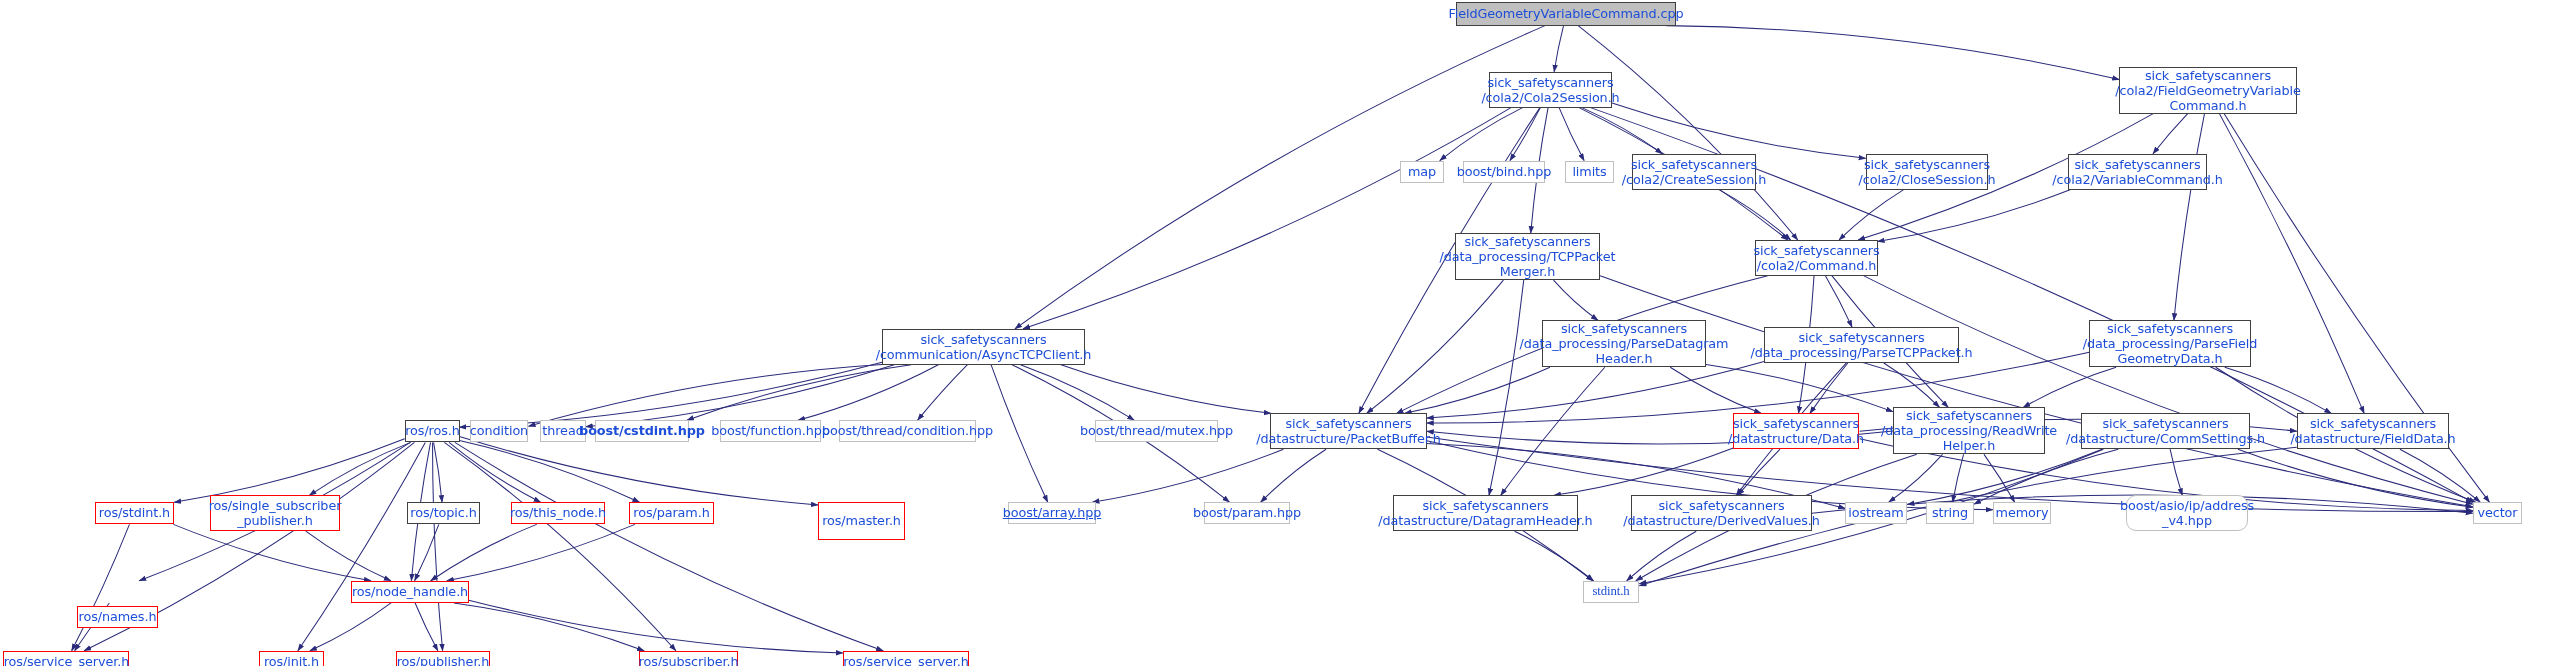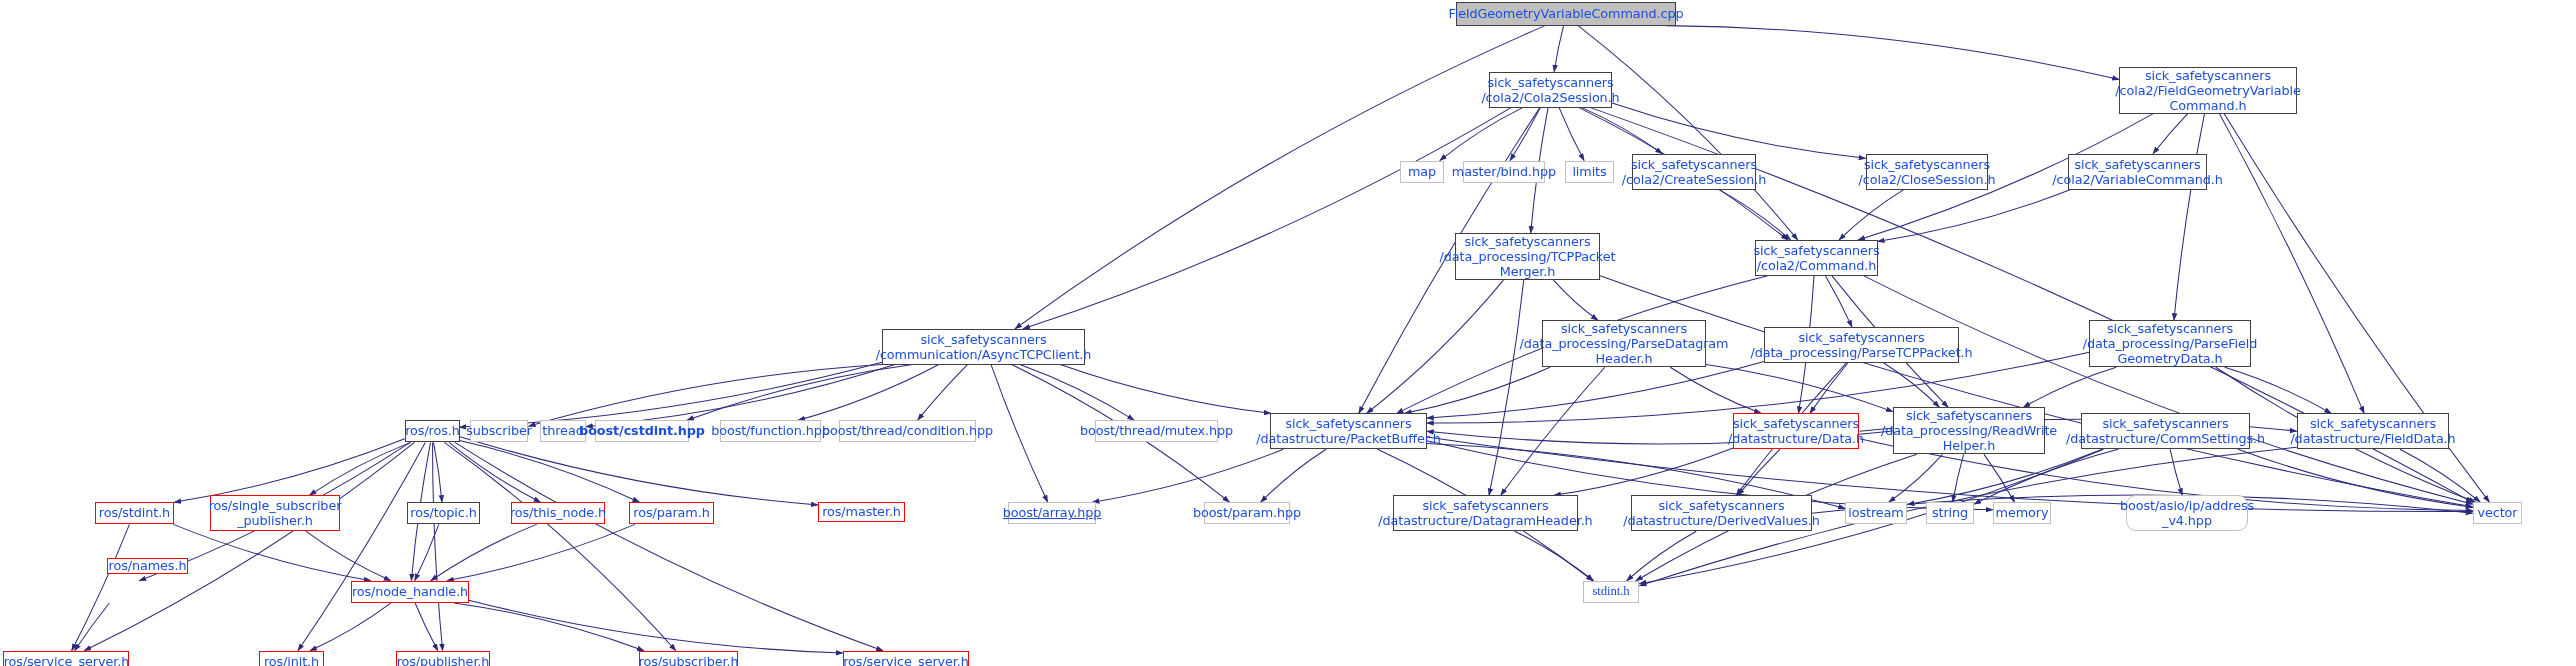--- a/index.html
+++ b/index.html
@@ -160,21 +160,21 @@
       </g>
   </svg>
   <div id="node-layer">
       <div class="node root" style="left: 1456px; top: 1.7px; width: 220px; height: 24px;">FieldGeometryVariableCommand.cpp</div>
       <div class="node black" style="left: 1489px; top: 72px; width: 123px; height: 36px;">sick_safetyscanners
 /cola2/Cola2Session.h</div>
       <div class="node black" style="left: 2119px; top: 67px; width: 178px; height: 47px;">sick_safetyscanners
 /cola2/FieldGeometryVariable
 Command.h</div>
       <div class="node " style="left: 1400px; top: 161px; width: 44px; height: 22px;">map</div>
-      <div class="node " style="left: 1463px; top: 161px; width: 82px; height: 22px;">master/bind.hpp</div>
+      <div class="node " style="left: 1463px; top: 161px; width: 82px; height: 22px;">boost/bind.hpp</div>
       <div class="node " style="left: 1565px; top: 161px; width: 49px; height: 22px;">limits</div>
       <div class="node black" style="left: 1632px; top: 154px; width: 124px; height: 36px;">sick_safetyscanners
 /cola2/CreateSession.h</div>
       <div class="node black" style="left: 1866px; top: 154px; width: 122px; height: 36px;">sick_safetyscanners
 /cola2/CloseSession.h</div>
       <div class="node black" style="left: 2068px; top: 154px; width: 139px; height: 36px;">sick_safetyscanners
 /cola2/VariableCommand.h</div>
       <div class="node black" style="left: 1455px; top: 233px; width: 145px; height: 47px;">sick_safetyscanners
 /data_processing/TCPPacket
 Merger.h</div>
@@ -184,21 +184,21 @@
 /data_processing/ParseDatagram
 Header.h</div>
       <div class="node black" style="left: 1764px; top: 327px; width: 195px; height: 36px;">sick_safetyscanners
 /data_processing/ParseTCPPacket.h</div>
       <div class="node black" style="left: 2089px; top: 320px; width: 162px; height: 47px;">sick_safetyscanners
 /data_processing/ParseField
 GeometryData.h</div>
       <div class="node black" style="left: 882px; top: 329px; width: 203px; height: 36px;">sick_safetyscanners
 /communication/AsyncTCPClient.h</div>
       <div class="node black" style="left: 405px; top: 420px; width: 55px; height: 22px;">ros/ros.h</div>
-      <div class="node " style="left: 470px; top: 420px; width: 58px; height: 22px;">subscriber</div>
+      <div class="node " style="left: 470px; top: 420px; width: 58px; height: 22px;">condition</div>
       <div class="node " style="left: 540px; top: 420px; width: 46px; height: 22px;">thread</div>
       <div class="node " style="left: 595px; top: 420px; width: 94px; height: 22px; font-weight: bold;">boost/cstdint.hpp</div>
       <div class="node " style="left: 720px; top: 420px; width: 101px; height: 22px;">boost/function.hpp</div>
       <div class="node " style="left: 839px; top: 420px; width: 137px; height: 22px;">boost/thread/condition.hpp</div>
       <div class="node " style="left: 1095px; top: 420px; width: 123px; height: 22px;">boost/thread/mutex.hpp</div>
       <div class="node black" style="left: 1270px; top: 413px; width: 157px; height: 36px;">sick_safetyscanners
 /datastructure/PacketBuffer.h</div>
       <div class="node red" style="left: 1733px; top: 413px; width: 126px; height: 36px;">sick_safetyscanners
 /datastructure/Data.h</div>
       <div class="node black" style="left: 1893px; top: 407px; width: 152px; height: 47px;">sick_safetyscanners
@@ -207,34 +207,34 @@
       <div class="node black" style="left: 2081px; top: 413px; width: 169px; height: 36px;">sick_safetyscanners
 /datastructure/CommSettings.h</div>
       <div class="node black" style="left: 2297px; top: 413px; width: 152px; height: 36px;">sick_safetyscanners
 /datastructure/FieldData.h</div>
       <div class="node red" style="left: 95px; top: 502px; width: 79px; height: 22px;">ros/stdint.h</div>
       <div class="node red" style="left: 210px; top: 495px; width: 130px; height: 36px;">ros/single_subscriber
 _publisher.h</div>
       <div class="node black" style="left: 407px; top: 502px; width: 73px; height: 22px;">ros/topic.h</div>
       <div class="node red" style="left: 511px; top: 502px; width: 94px; height: 22px;">ros/this_node.h</div>
       <div class="node red" style="left: 629px; top: 502px; width: 85px; height: 22px;">ros/param.h</div>
-      <div class="node red" style="left: 818px; top: 502px; width: 87px; height: 20px;">ros/master.h</div>
+      <div class="node red" style="left: 818px; top: 502px; width: 87px; height: 38px;">ros/master.h</div>
       <div class="node " style="left: 1008px; top: 502px; width: 88px; height: 22px; text-decoration: underline;">boost/array.hpp</div>
       <div class="node " style="left: 1204px; top: 502px; width: 86px; height: 22px;">boost/param.hpp</div>
       <div class="node black" style="left: 1393px; top: 495px; width: 185px; height: 36px;">sick_safetyscanners
 /datastructure/DatagramHeader.h</div>
       <div class="node black" style="left: 1631px; top: 495px; width: 181px; height: 36px;">sick_safetyscanners
 /datastructure/DerivedValues.h</div>
       <div class="node " style="left: 1845px; top: 502px; width: 62px; height: 22px;">iostream</div>
       <div class="node " style="left: 1926px; top: 502px; width: 48px; height: 22px;">string</div>
       <div class="node " style="left: 1993px; top: 502px; width: 58px; height: 22px;">memory</div>
       <div class="node " style="left: 2126px; top: 495px; width: 122px; height: 36px; border-radius: 10px;">boost/asio/ip/address
 _v4.hpp</div>
       <div class="node " style="left: 2473px; top: 502px; width: 49px; height: 22px;">vector</div>
-      <div class="node red" style="left: 77px; top: 558px; width: 81px; height: 16px; margin-left: 30px;">ros/names.h</div>
+      <div class="node red" style="left: 77px; top: 606px; width: 81px; height: 22px;">ros/names.h</div>
       <div class="node red" style="left: 351px; top: 581px; width: 118px; height: 22px;">ros/node_handle.h</div>
       <div class="node " style="left: 1583px; top: 581px; width: 56px; height: 22px; font-family: Liberation Serif, serif;">stdint.h</div>
       <div class="node red" style="left: 3.4px; top: 651px; width: 126px; height: 22px;">ros/service_server.h</div>
       <div class="node red" style="left: 259px; top: 651px; width: 65px; height: 22px;">ros/init.h</div>
       <div class="node red" style="left: 396px; top: 651px; width: 94px; height: 22px;">ros/publisher.h</div>
       <div class="node red" style="left: 639px; top: 651px; width: 99px; height: 22px;">ros/subscriber.h</div>
       <div class="node red" style="left: 843px; top: 651px; width: 126px; height: 22px;">ros/service_server.h</div>
     </div>
 </div>
 

